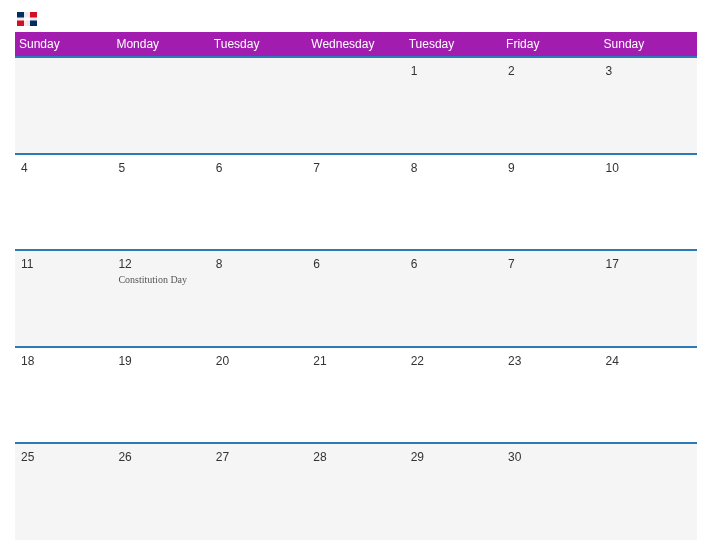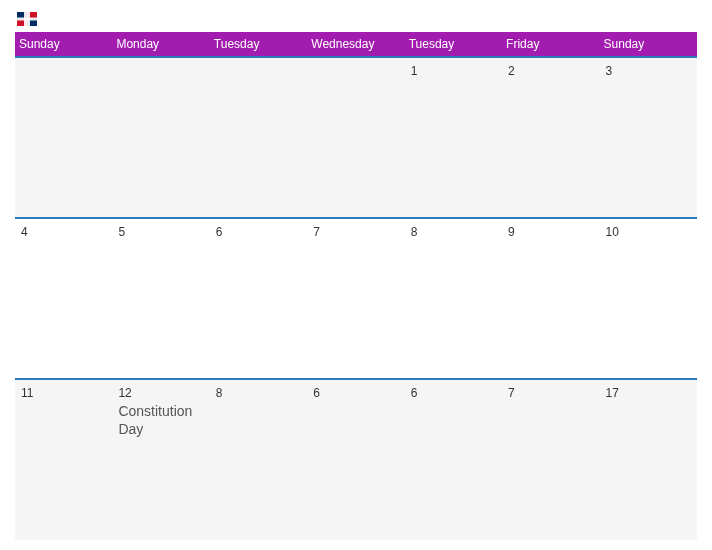--- a/index.html
+++ b/index.html
@@ -102,24 +102,25 @@
     }
 
     .day-number {
       font-size: 12px;
       color: #333;
       display: block;
       margin-bottom: 2px;
     }
 
     .holiday-label {
-      font-size: 14px;
+      font-size: 10px;
       color: #555;
       display: block;
       line-height: 1.3;
+      font-family: Liberation Serif, serif;
     }
 
     .logo-row {
       display: flex;
       align-items: center;
       gap: 2px;
     }
   </style>
 </head>
 <body>
@@ -211,14 +212,58 @@
         <td>
           <span class="day-number">6</span>
         </td>
         <td>
           <span class="day-number">7</span>
         </td>
         <td>
           <span class="day-number">17</span>
         </td>
       </tr>
+      <tr>
+        <td>
+          <span class="day-number">18</span>
+        </td>
+        <td>
+          <span class="day-number">19</span>
+        </td>
+        <td>
+          <span class="day-number">20</span>
+        </td>
+        <td>
+          <span class="day-number">21</span>
+        </td>
+        <td>
+          <span class="day-number">22</span>
+        </td>
+        <td>
+          <span class="day-number">23</span>
+        </td>
+        <td>
+          <span class="day-number">24</span>
+        </td>
+      </tr>
+      <tr>
+        <td>
+          <span class="day-number">25</span>
+        </td>
+        <td>
+          <span class="day-number">26</span>
+        </td>
+        <td>
+          <span class="day-number">27</span>
+        </td>
+        <td>
+          <span class="day-number">28</span>
+        </td>
+        <td>
+          <span class="day-number">29</span>
+        </td>
+        <td>
+          <span class="day-number">30</span>
+        </td>
+        <td></td>
+      </tr>
     </tbody>
 </table>
 
 </body></html>

